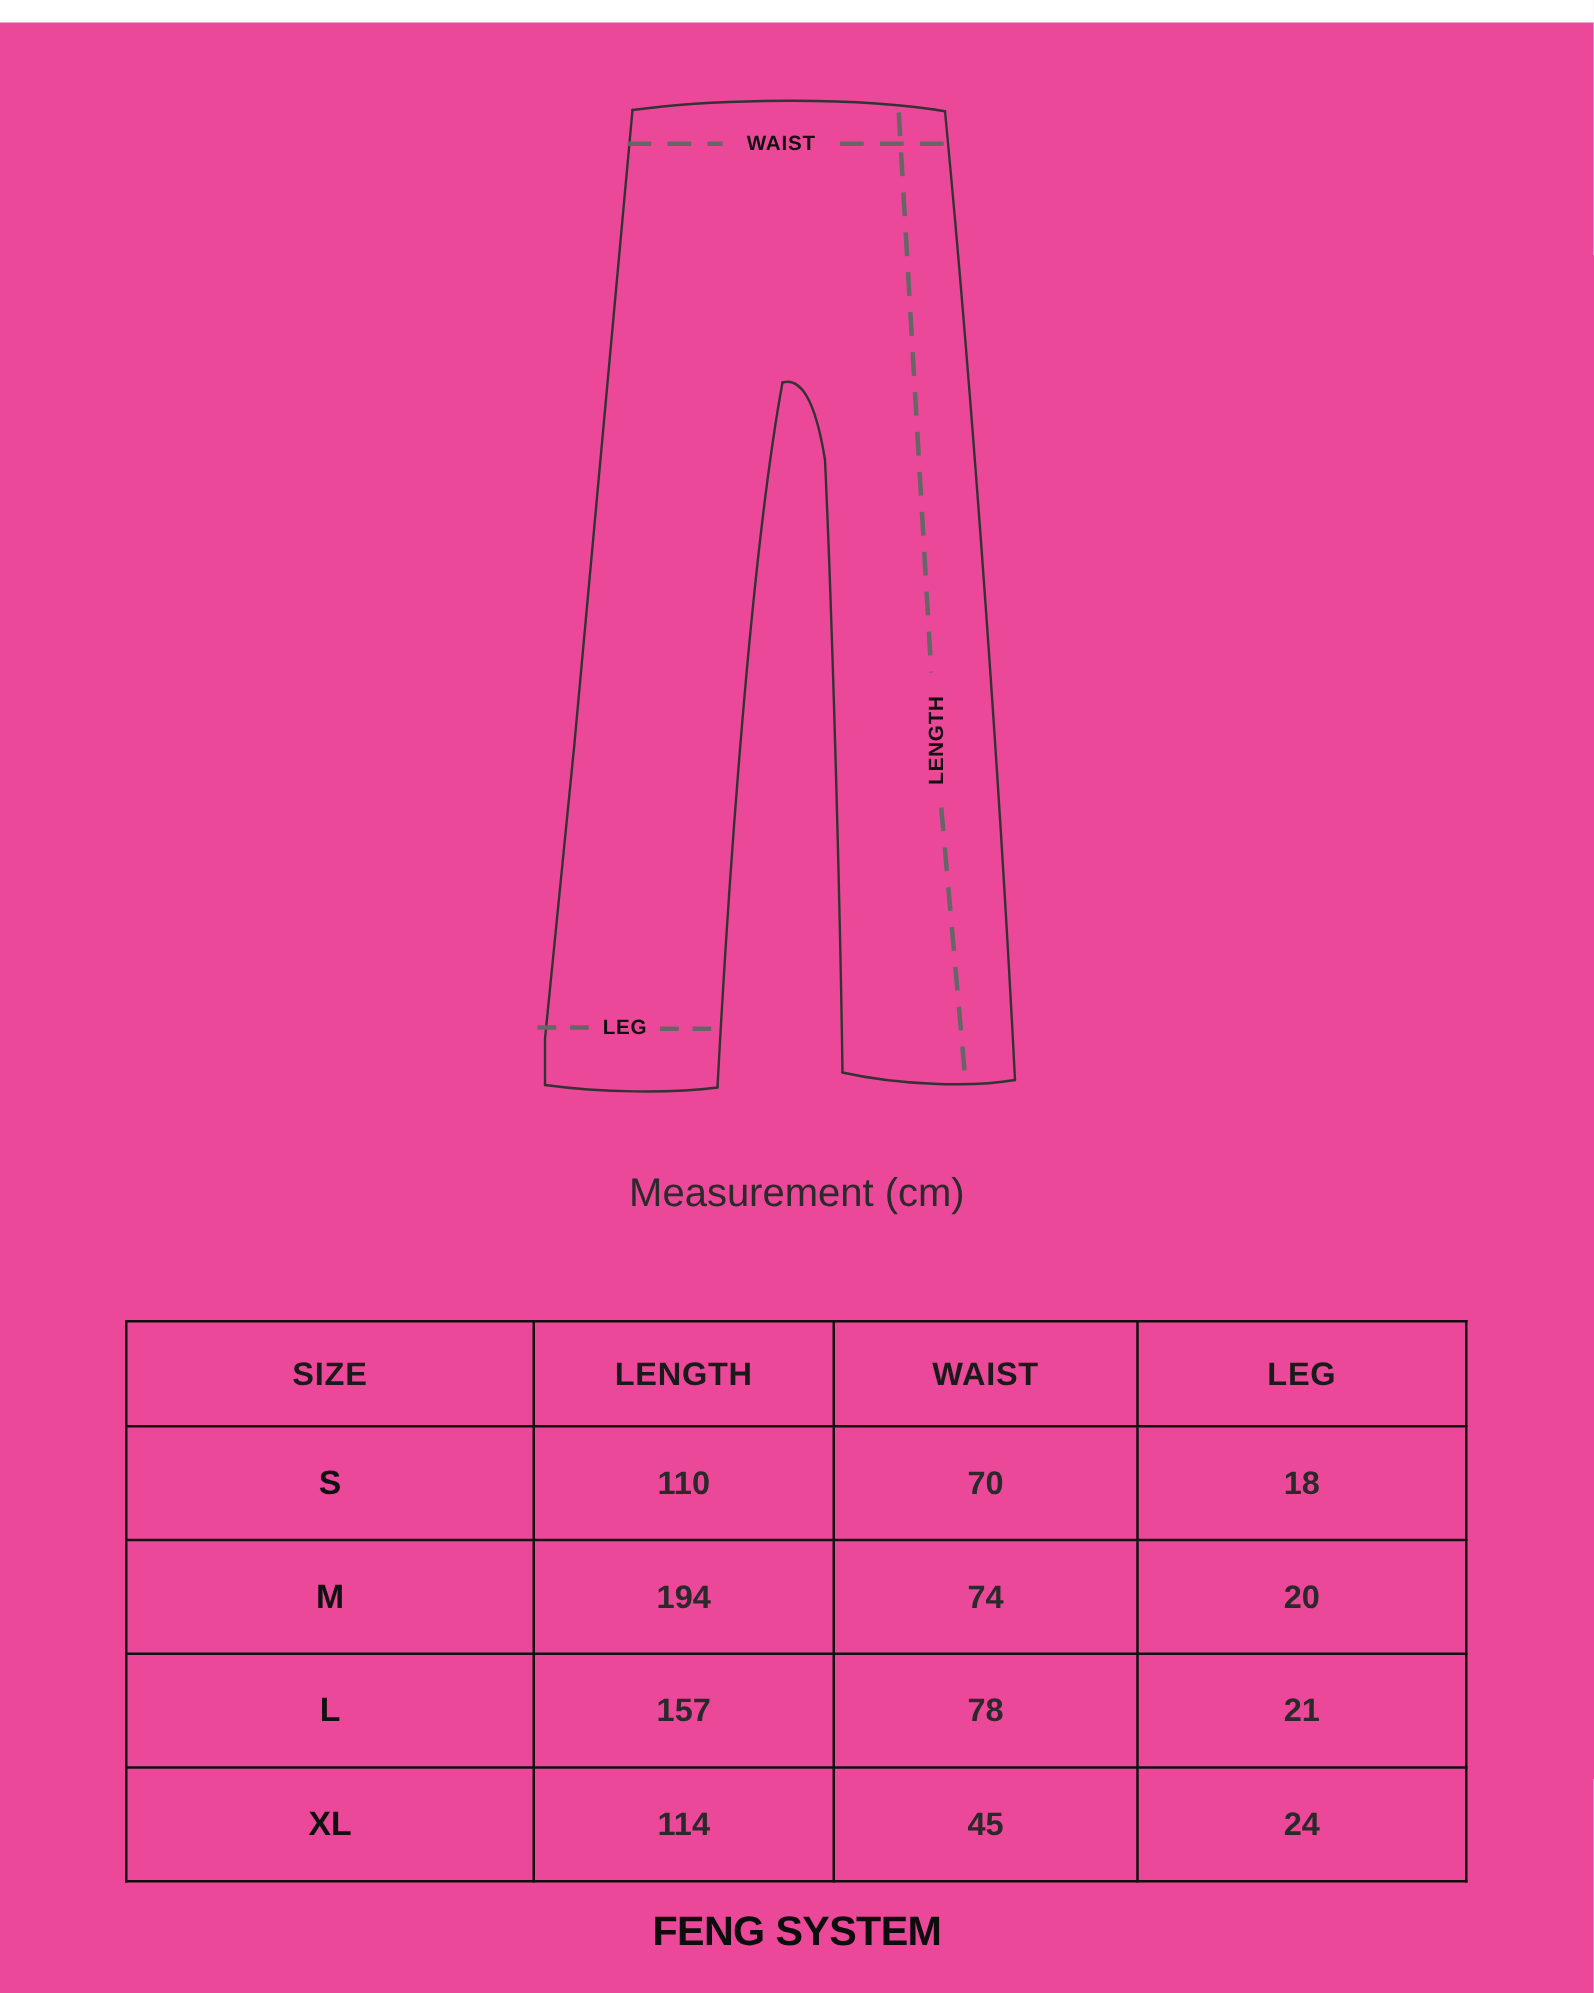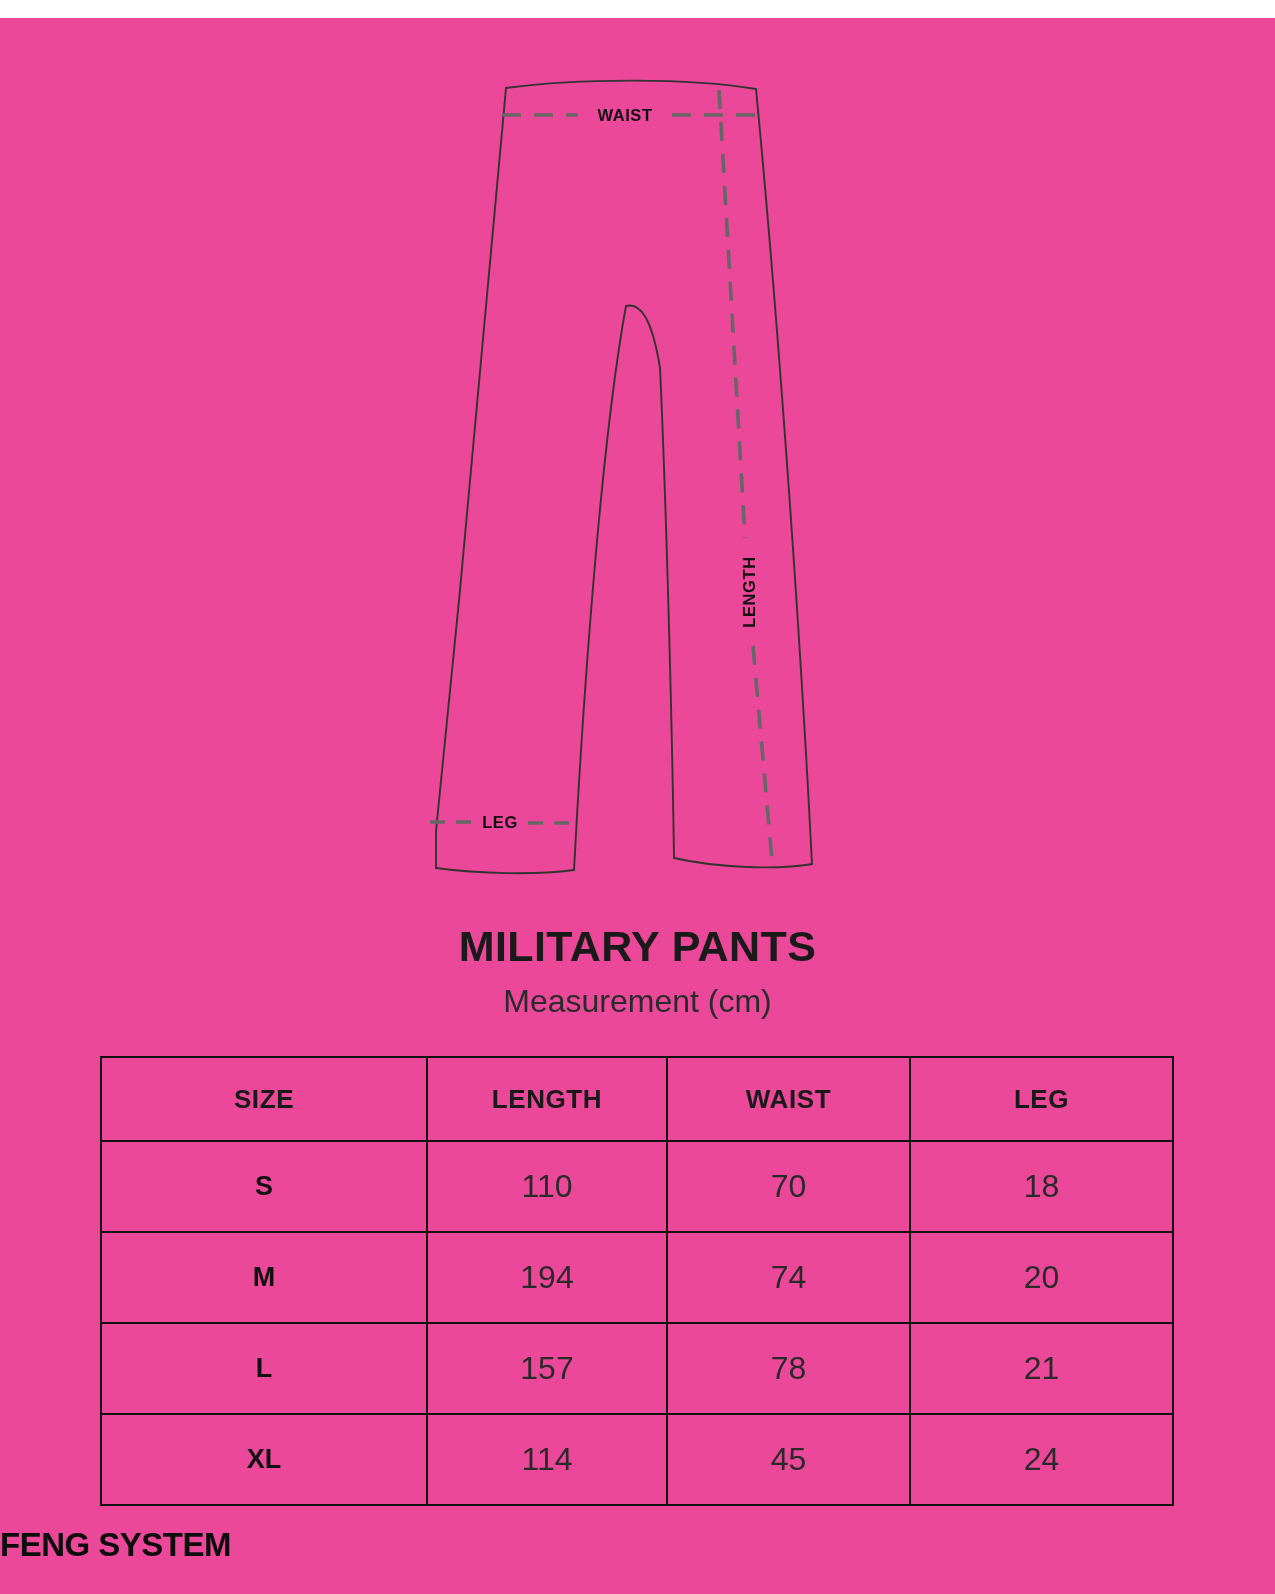--- a/index.html
+++ b/index.html
@@ -84,37 +84,37 @@
   table.size-table col.c-leg    { width: 263px; }
 
   table.size-table thead th {
     height: 82px;
     font-size: 26px;
     font-weight: bold;
     letter-spacing: 0.6px;
   }
   table.size-table tbody td {
     height: 89px;
-    font-size: 32px;
-    font-weight: normal;
+    font-size: 26px;
+    font-weight: bold;
     color: #2a2a2a;
   }
   table.size-table tbody td.size-cell {
     font-weight: bold;
     font-size: 27px;
     color: #111111;
   }
 
   
   #footer-brand {
     position: absolute;
     left: 0;
     top: 1508px;
     width: 1275px;
-    text-align: left;
+    text-align: center;
     font-size: 33px;
     font-weight: bold;
     letter-spacing: -0.5px;
     color: #0d0d0d;
   }
 </style>
 </head>
 <body>
 
 <div id="page">
@@ -165,21 +165,20 @@
       <g>
         <line x1="430" y1="804" x2="472" y2="804" stroke="#666666" stroke-width="3.6" stroke-dasharray="15 11" stroke-linecap="butt"></line>
         <line x1="528" y1="805" x2="575" y2="805" stroke="#666666" stroke-width="3.6" stroke-dasharray="15 11" stroke-linecap="butt"></line>
         <text x="500" y="804" text-anchor="middle" dominant-baseline="central" font-family="Liberation Sans, sans-serif" font-size="16.5" font-weight="bold" letter-spacing="0.6" fill="#111111">LEG</text>
       </g>
 
     </svg>
   </div>
 
   <div class="title-block">
-    <div id="product-title">MILITARY PANTS</div>
     <div id="measure-note">Measurement (cm)</div>
   </div>
 
   <div id="size-table-wrap">
     <table class="size-table">
       <colgroup>
         <col class="c-size">
           <col class="c-length">
           <col class="c-waist">
           <col class="c-leg">

